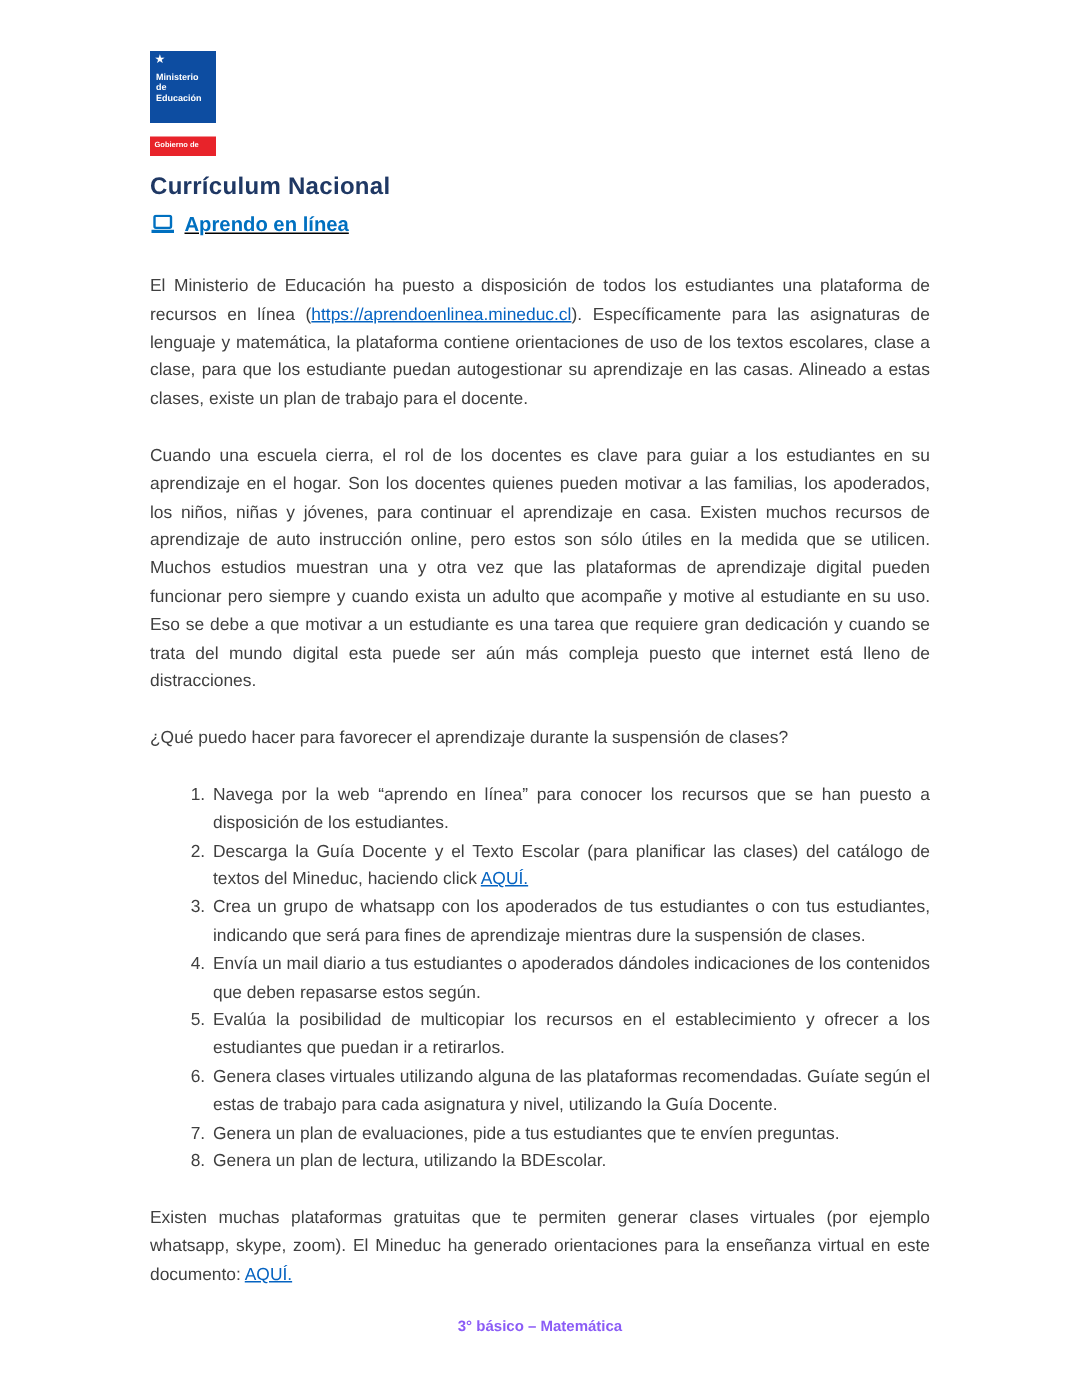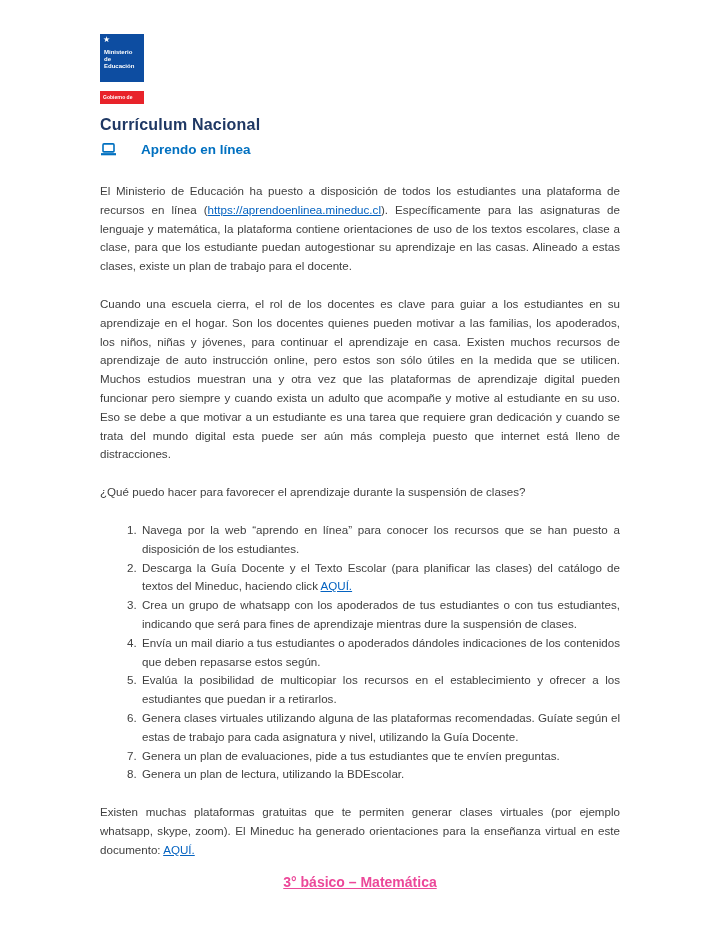--- a/index.html
+++ b/index.html
@@ -42,21 +42,21 @@
     color:#ffffff; font-size:5px; line-height:13px; padding-left:3px;
     font-weight:bold; overflow:hidden;
   }
   .curriculum-title {
     margin-top:12px;
     font-size:16px; font-weight:bold;
     color:#1f3864; letter-spacing:0.2px;
   }
   .program-row {
     margin-top:8px;
-    display:flex; align-items:center; gap:24px;
+    display:flex; align-items:center; gap:6px;text-decoration:underline;
   }
   .program-title {
     font-size:13.5px; font-weight:bold; color:#0070c0;
   }
 
   
   .doc-body {
     position:absolute;
     left:100px; top:182px; width:520px;
     font-size:11.6px; line-height:18.8px;
@@ -78,23 +78,22 @@
     padding-left:2px;
     text-align:justify;
   }
 
   
   .doc-footer {
     position:absolute;
     left:0; right:0; bottom:42px;
     text-align:center;
     font-weight:bold;
-    font-size:14px;
-    color:#ec4899;
-    text-decoration:underline;
+    font-size:10px;
+    color:#8b5cf6;
   }
 </style>
 </head>
 <body>
 
 <div class="page">
 
   <div class="header">
     <div class="logo">
       <div class="logo-blue">

